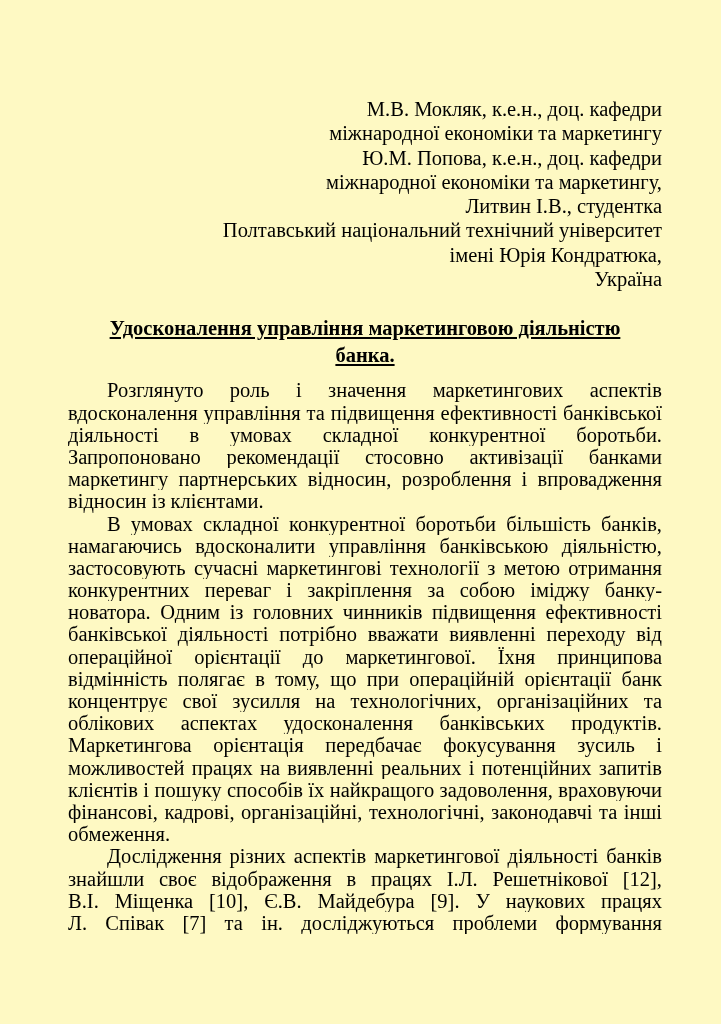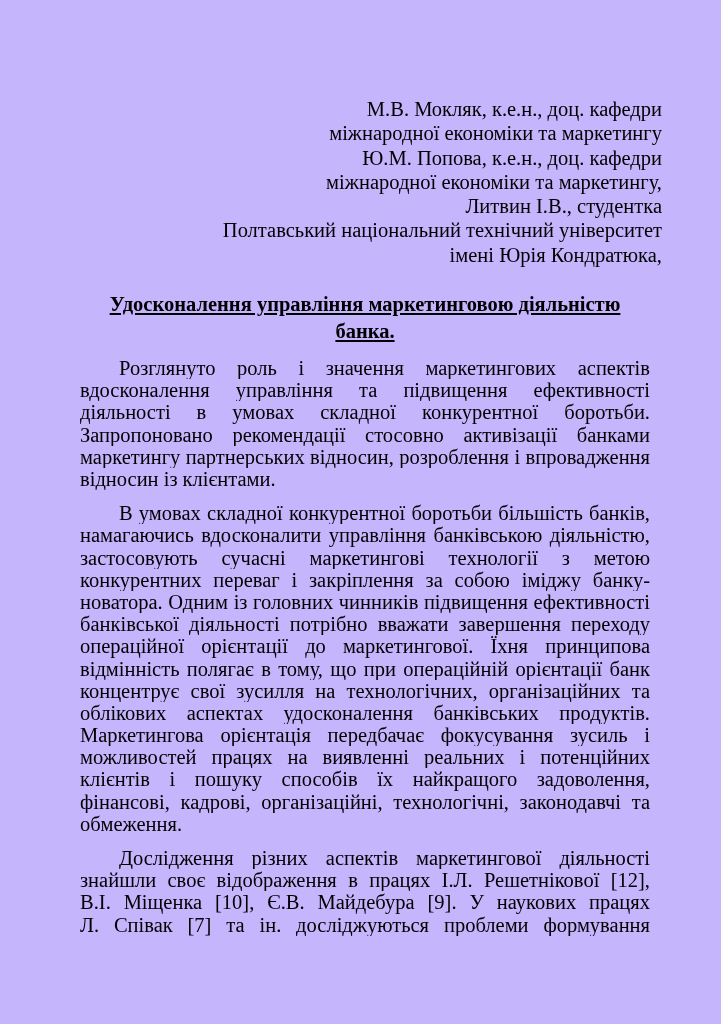--- a/index.html
+++ b/index.html
@@ -5,21 +5,21 @@
   html, body {
     margin: 0;
     padding: 0;
     background: #ffffff;
   }
   .page {
     position: relative;
     width: 721px;
     height: 1024px;
     box-sizing: border-box;
-    background: #c4b5fd;
+    background: #fef9c3;
     color: #000000;
     font-family: "Liberation Serif", "DejaVu Serif", serif;
     font-size: 20.5px;
     padding: 97px 59px 0 68px;
     overflow: hidden;
   }
   .byline {
     text-align: right;
     line-height: 24.3px;
   }
@@ -28,21 +28,21 @@
   }
   .title {
     margin: 24px 0 10px 0;
     font-weight: bold;
     font-size: 20.5px;
     line-height: 27px;
     text-align: center;
     text-decoration: underline;
   }
   .para {
-    margin: 12px;
+    margin: 0;
   }
   .text-line {
     line-height: 22.2px;
     height: 22.2px;
     overflow: hidden;
     text-align: justify;
     text-align-last: justify;
   }
   .text-line.first {
     padding-left: 39px;
@@ -57,41 +57,42 @@
 
 <div class="page">
   <div class="byline">
       <div class="byline-line">М.В. Мокляк, к.е.н., доц. кафедри</div>
       <div class="byline-line">міжнародної економіки та маркетингу</div>
       <div class="byline-line">Ю.М. Попова, к.е.н., доц. кафедри</div>
       <div class="byline-line">міжнародної економіки та маркетингу,</div>
       <div class="byline-line">Литвин І.В., студентка</div>
       <div class="byline-line">Полтавський національний технічний університет</div>
       <div class="byline-line">імені Юрія Кондратюка,</div>
+      <div class="byline-line">Україна</div>
     </div>
   <h1 class="title">
       <div class="title-line">Удосконалення управління маркетинговою діяльністю</div>
       <div class="title-line">банка.</div>
     </h1>
   <div class="body-text">
       <div class="para">
         <div class="text-line first">Розглянуто роль і значення маркетингових аспектів</div>
         <div class="text-line">вдосконалення управління та підвищення ефективності банківської</div>
         <div class="text-line">діяльності в умовах складної конкурентної боротьби.</div>
         <div class="text-line">Запропоновано рекомендації стосовно активізації банками</div>
         <div class="text-line">маркетингу партнерських відносин, розроблення і впровадження</div>
         <div class="text-line last">відносин із клієнтами.</div>
       </div>
       <div class="para">
         <div class="text-line first">В умовах складної конкурентної боротьби більшість банків,</div>
         <div class="text-line">намагаючись вдосконалити управління банківською діяльністю,</div>
         <div class="text-line">застосовують сучасні маркетингові технології з метою отримання</div>
         <div class="text-line">конкурентних переваг і закріплення за собою іміджу банку-</div>
         <div class="text-line">новатора. Одним із головних чинників підвищення ефективності</div>
-        <div class="text-line">банківської діяльності потрібно вважати завершення переходу від</div>
+        <div class="text-line">банківської діяльності потрібно вважати виявленні переходу від</div>
         <div class="text-line">операційної орієнтації до маркетингової. Їхня принципова</div>
         <div class="text-line">відмінність полягає в тому, що при операційній орієнтації банк</div>
         <div class="text-line">концентрує свої зусилля на технологічних, організаційних та</div>
         <div class="text-line">облікових аспектах удосконалення банківських продуктів.</div>
         <div class="text-line">Маркетингова орієнтація передбачає фокусування зусиль і</div>
         <div class="text-line">можливостей працях на виявленні реальних і потенційних запитів</div>
         <div class="text-line">клієнтів і пошуку способів їх найкращого задоволення, враховуючи</div>
         <div class="text-line">фінансові, кадрові, організаційні, технологічні, законодавчі та інші</div>
         <div class="text-line last">обмеження.</div>
       </div>

